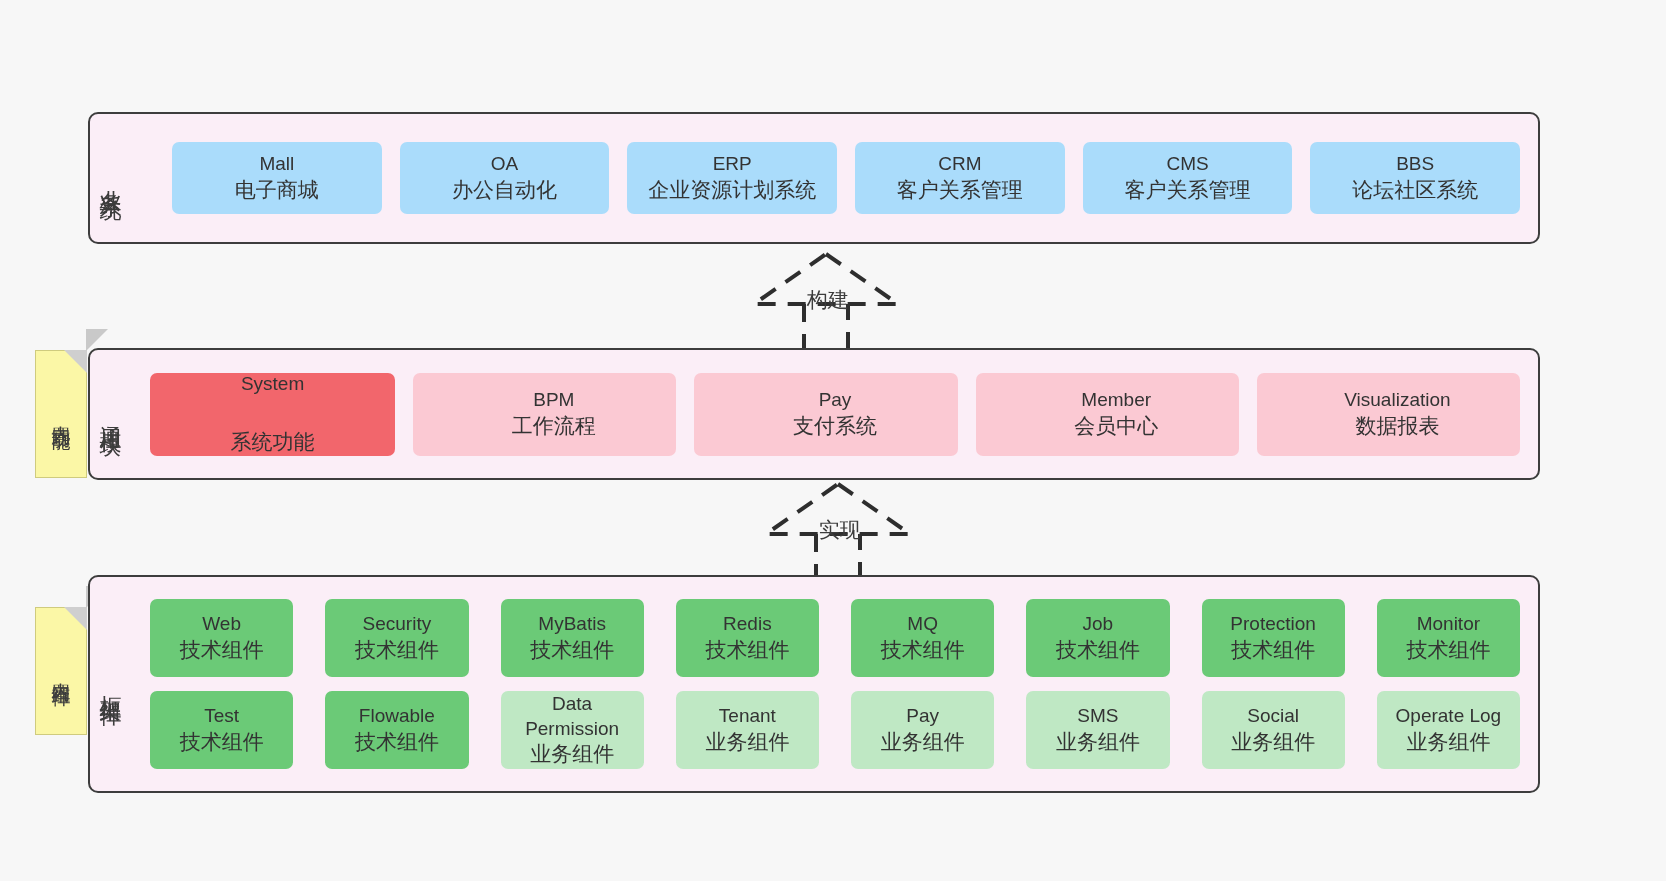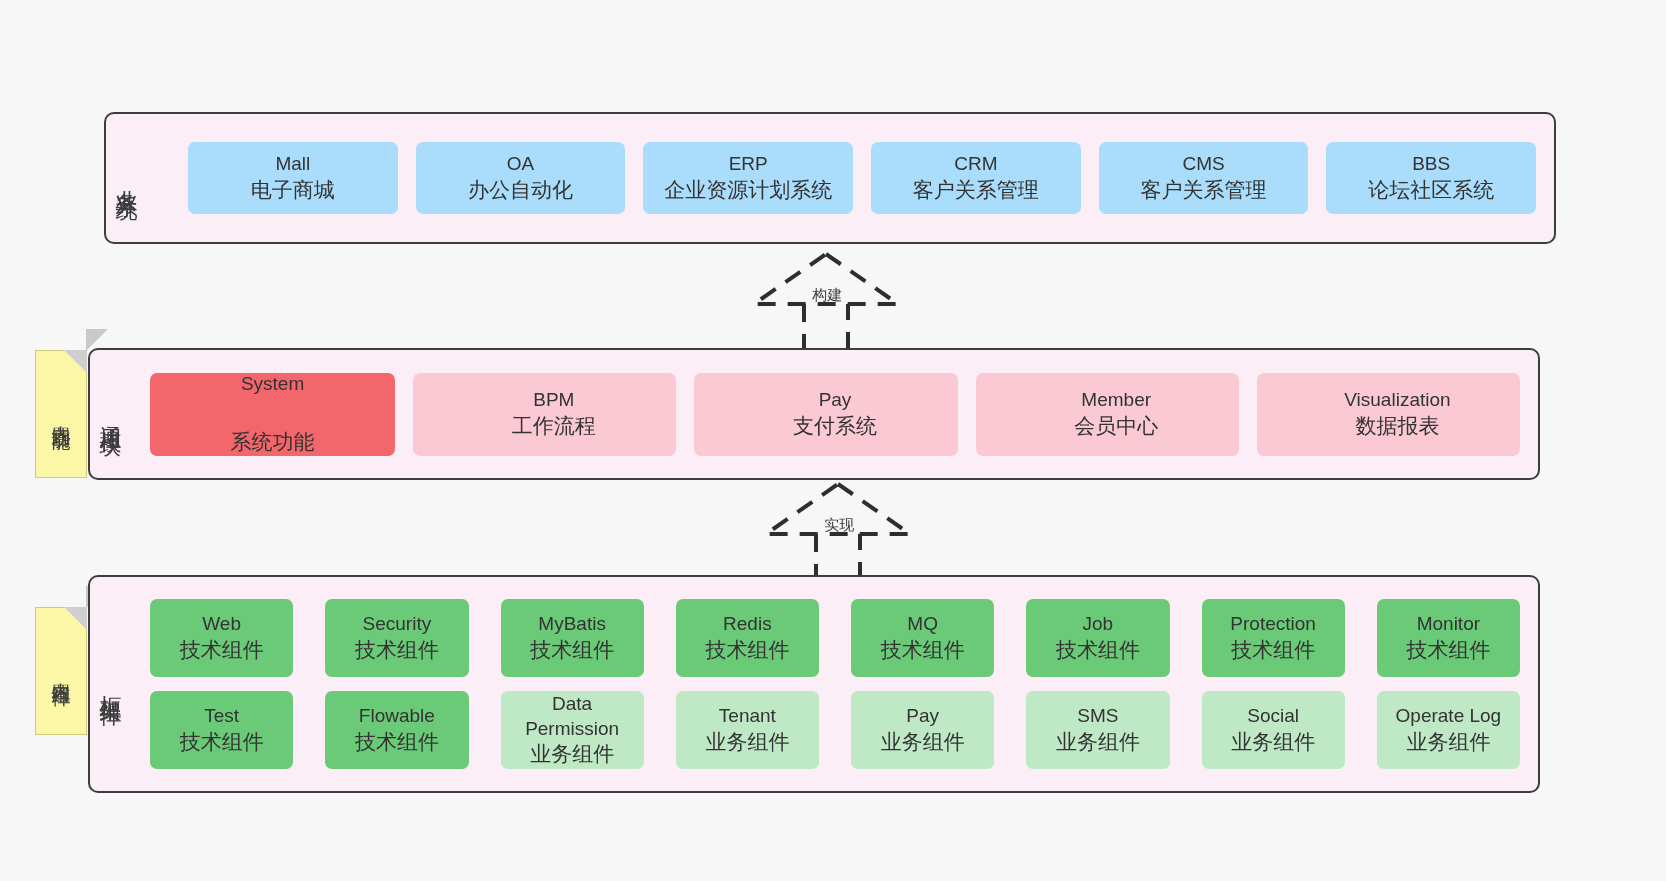--- a/index.html
+++ b/index.html
@@ -89,21 +89,21 @@
   .card .cn { font-size: 21px; }
 
   .card.blue        { background: #aadcfb; }
   .card.red         { background: #f2666c; gap: 32px; }
   .card.pink        { background: #fbc9d3; padding-left: 22px; }
   .card.green       { background: #6bca77; }
   .card.lightgreen  { background: #bfe8c4; }
 
   
   #layer-business {
-    left: 104px;  top: 112px;  width: 1452px; height: 132px; gap: 22px;
+    left: 88px;  top: 112px;  width: 1452px; height: 132px; gap: 22px;
   }
   #layer-business .card { height: 72px; }
 
   #layer-modules {
     left: 88px;  top: 348px;  width: 1452px; height: 132px;
   }
   #layer-modules .card { height: 83px; }
 
   #layer-framework {
     left: 88px;  top: 575px;  width: 1452px; height: 218px;
@@ -153,21 +153,21 @@
     position: absolute;
     width: 180px;
     height: 108px;
   }
   .connector svg { display: block; overflow: visible; }
   .connector .conn-label {
     position: absolute;
     left: 50%;
     top: 38px;
     transform: translateX(-46%);
-    font-size: 15px;
+    font-size: 21px;
     color: #3c3c3c;
     background: transparent;
     padding: 0 2px;
     user-select: none;
     white-space: nowrap;
   }
 
   #connector-build   { left: 736px; top: 248px; }
   #connector-realize { left: 748px; top: 478px; }
 </style>

